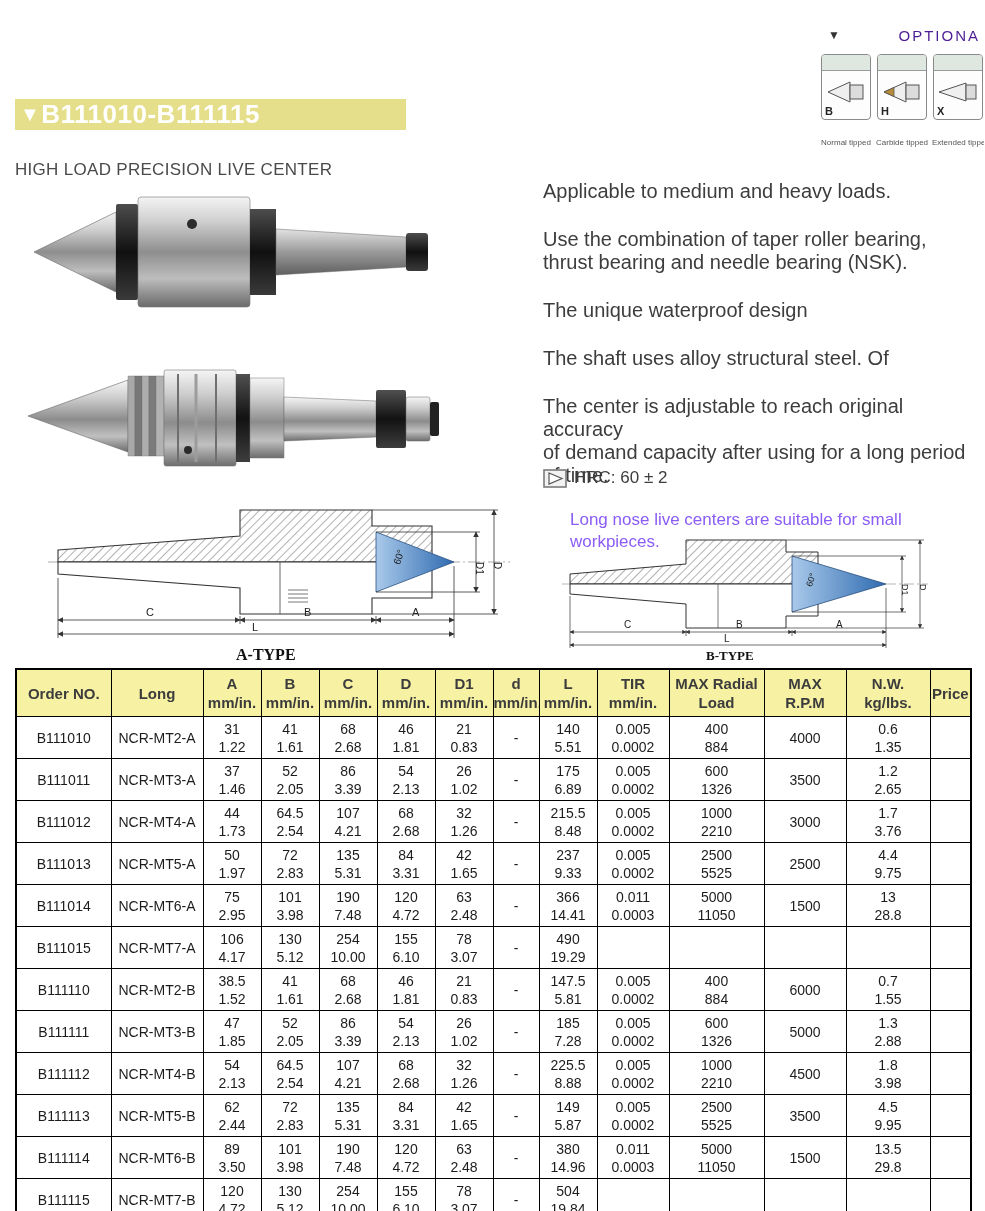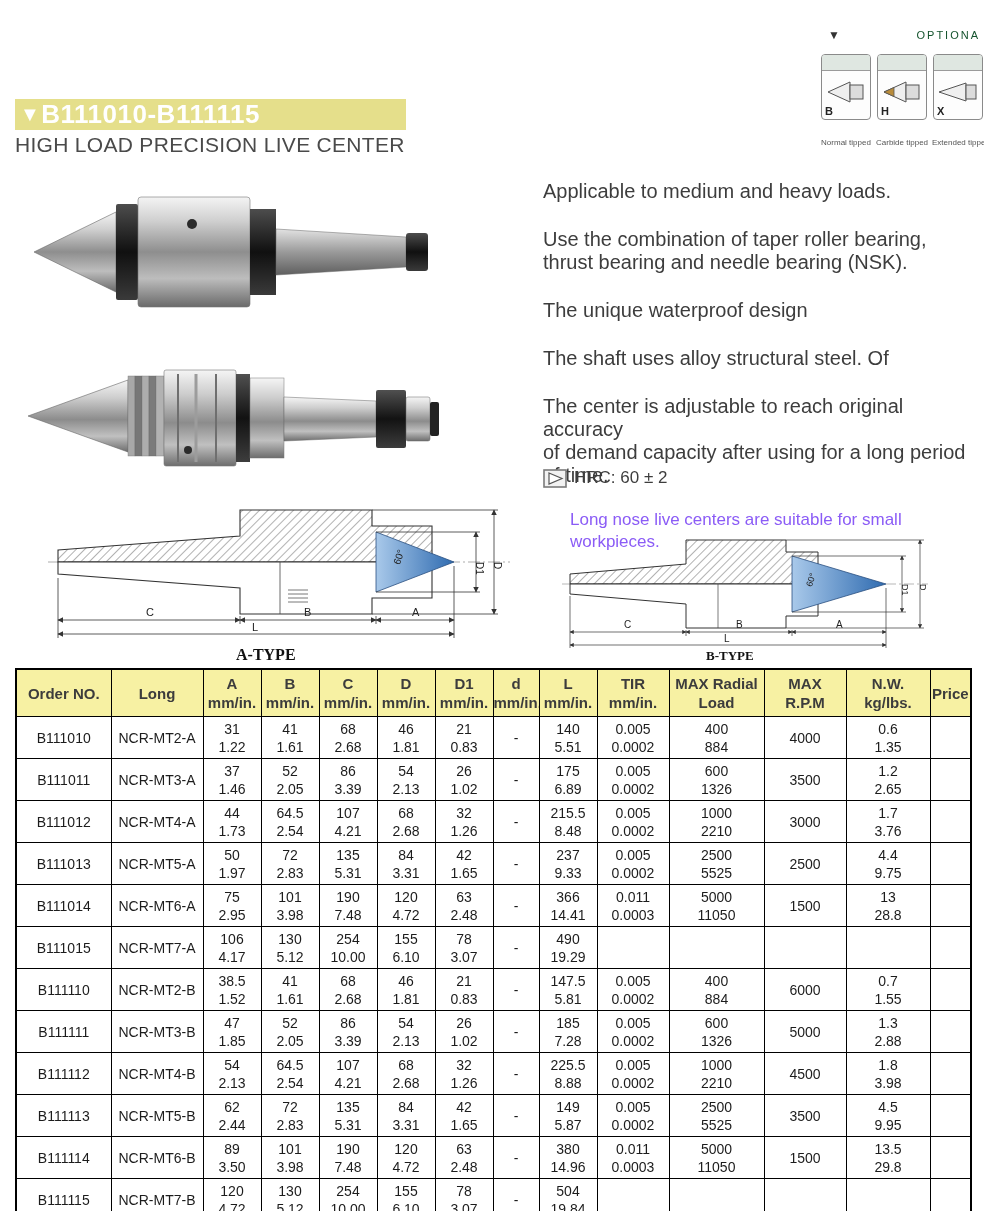--- a/index.html
+++ b/index.html
@@ -3,37 +3,37 @@
 <meta charset="utf-8">
 <style>
   html,body{margin:0;padding:0;background:#fff;}
   .page{position:relative;width:985px;height:1211px;background:#fff;overflow:hidden;
         font-family:"Liberation Sans",sans-serif;color:#3c3c3c;}
 
   
   .optional{position:absolute;left:820px;top:24px;width:160px;}
   .optional-head{display:flex;justify-content:space-between;align-items:center;height:22px;}
   .optional-marker{font-size:12px;color:#333;padding-left:8px;}
-  .optional-label{font-size:11px;letter-spacing:2px;color:#14532d;margin-left:32px;}
+  .optional-label{font-size:15px;letter-spacing:2px;color:#4c1d95;margin-left:32px;}
   .optional-items{display:flex;gap:4px;margin-top:8px;}
   .tip-box{width:48px;height:64px;border:1px solid #8a8a8a;border-radius:4px;background:#fdfdfd;
            position:relative;overflow:hidden;}
   .tip-box .band{height:15px;background:#dfe7e1;border-bottom:1px solid #9a9a9a;}
   .tip-box .letter{position:absolute;left:3px;bottom:2px;font-size:11px;font-weight:bold;color:#222;}
   .tip-box svg{position:absolute;left:4px;top:22px;}
   .tip-caption{font-size:8px;color:#555;text-align:center;width:52px;margin-top:18px;
                white-space:nowrap;overflow:hidden;}
   .tip-col{display:flex;flex-direction:column;align-items:center;}
 
   
   .banner{position:absolute;left:15px;top:99px;width:386px;height:31px;background:#e5df8b;
           color:#fff;font-weight:bold;font-size:26px;display:flex;align-items:center;
           padding-left:5px;letter-spacing:0.5px;}
   .banner .tri{font-size:20px;margin-right:1px;}
-  .page-title{position:absolute;left:15px;top:133px;font-size:21px;color:#4a4a4a;letter-spacing:0.3px;}
+  .page-title{position:absolute;left:15px;top:160px;font-size:17px;color:#4a4a4a;letter-spacing:0.3px;}
 
   
   .photo1{position:absolute;left:22px;top:172px;}
   .photo2{position:absolute;left:20px;top:340px;}
 
   
   .features{position:absolute;left:543px;top:180px;width:438px;}
   .feature{margin:0 0 25px 0;font-size:20px;line-height:23px;color:#3d3d3d;}
   .hrc-line{display:flex;align-items:center;gap:7px;font-size:17px;color:#3d3d3d;margin-top:-20px;}
   .note-orange{position:absolute;left:570px;top:509px;width:408px;font-size:17px;line-height:22px;

